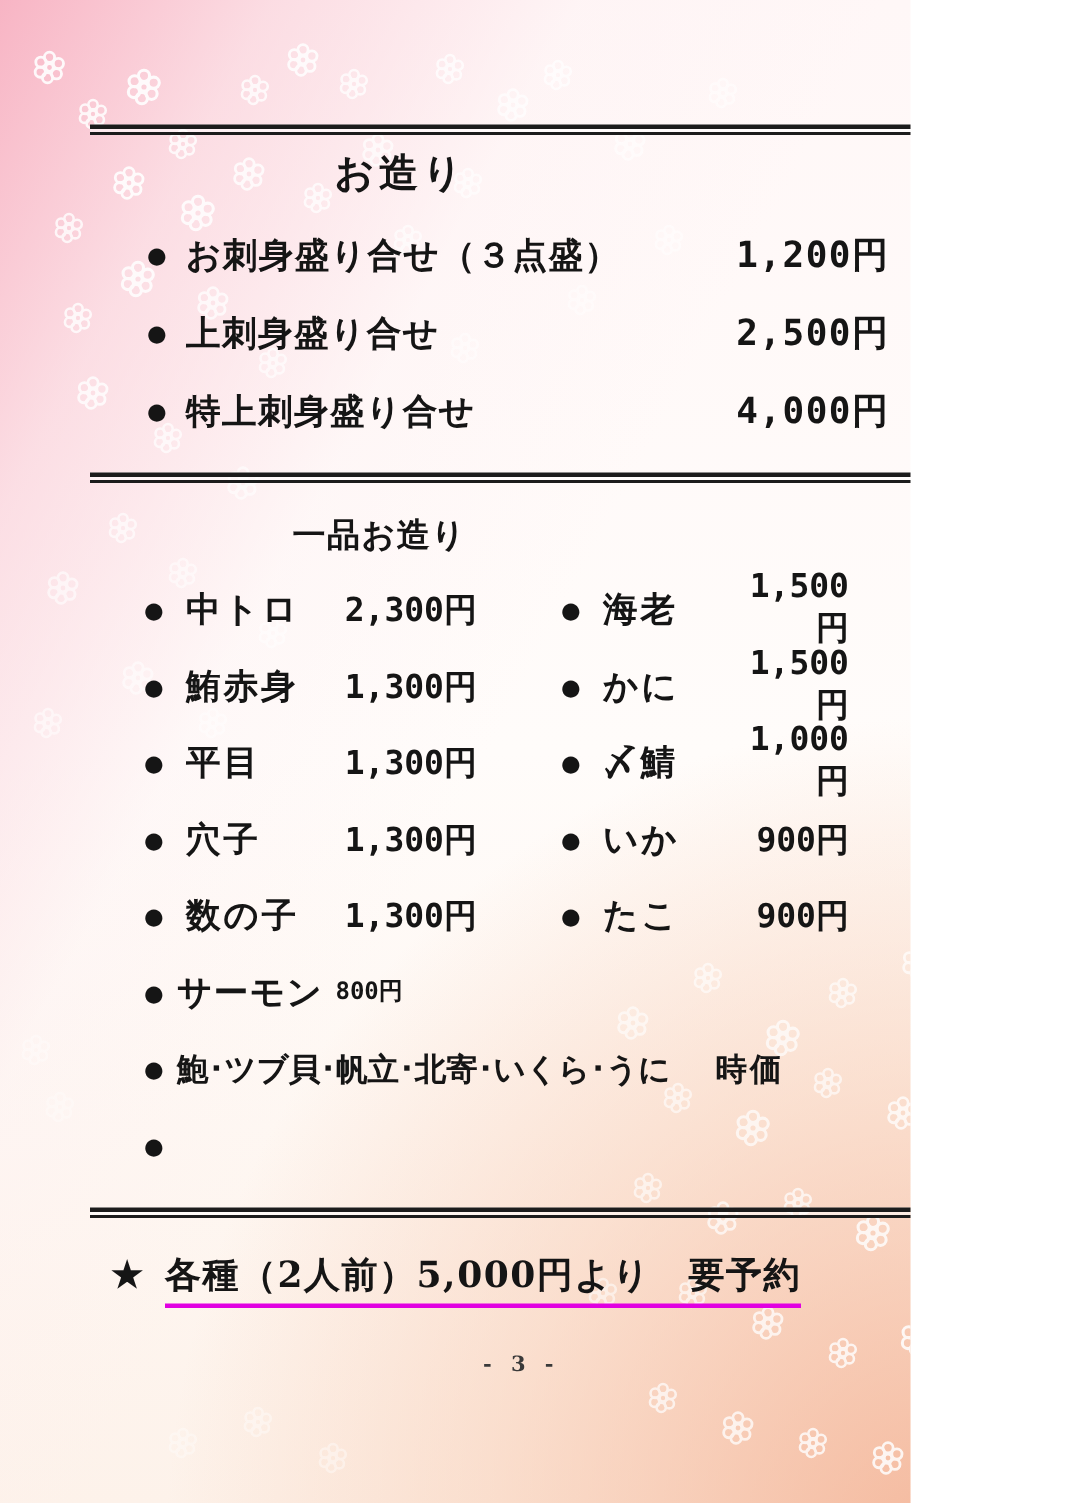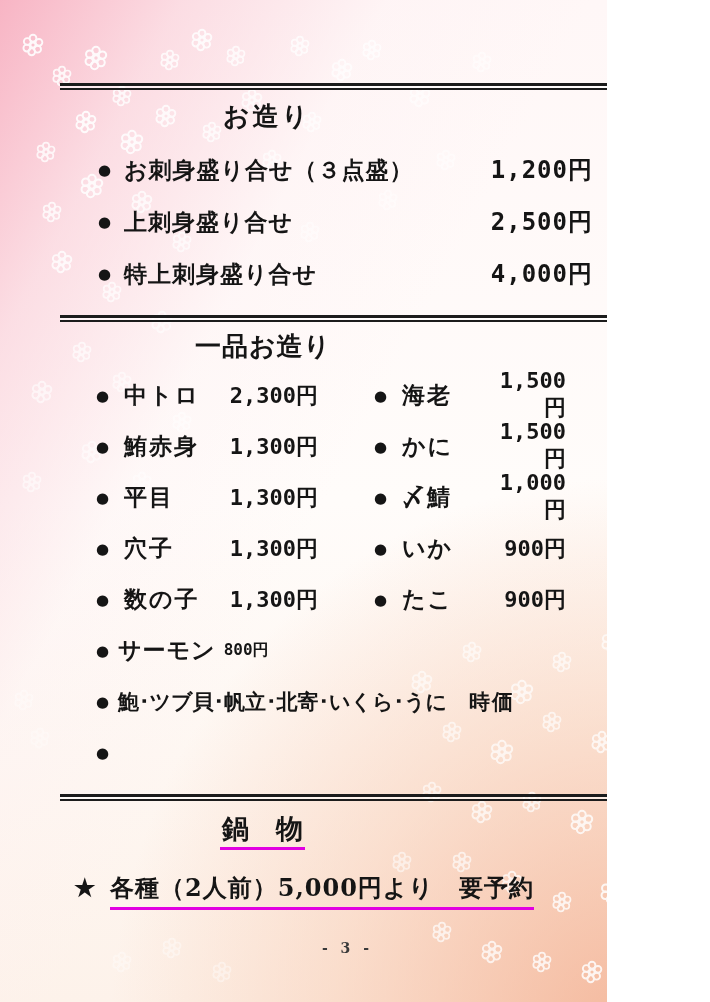--- a/index.html
+++ b/index.html
@@ -27,34 +27,34 @@
   #rule-1{margin-top:83px;}
   #rule-2{margin-top:15px;}
   #rule-3{margin-top:16px;}
   .sec1-title{font-size:26px;line-height:32px;margin:10px 0 0 163px;letter-spacing:3px;}
   .sec1-items{margin-top:12px;}
   .item1{display:flex;align-items:center;height:52px;font-size:23px;letter-spacing:1px;}
   .bullet{font-size:15px;width:26px;flex:none;}
   .item1 .bullet{margin-left:38px;}
   .num{font-family:"DejaVu Sans Mono","Liberation Mono",monospace;}
   .item1 .price{margin-left:auto;margin-right:64px;font-size:24px;}
-  .sec2-title{font-size:26px;line-height:28px;margin:10px 0 0 135px;letter-spacing:1px;}
+  .sec2-title{font-size:22px;line-height:28px;margin:21px 0 0 135px;letter-spacing:1px;}
   .sec2-rows{margin-top:10px;}
   .row2{display:flex;align-items:center;height:51px;font-size:24px;}
   .row2 .bullet{margin-left:36px;width:22px;}
   .row2 .name-l{width:98px;margin-left:6px;letter-spacing:2px;font-size:23px;}
   .row2 .price-l{width:96px;text-align:right;font-size:22px;letter-spacing:0;}
   .row2 .bullet-r{margin-left:56px;width:22px;}
   .row2 .name-r{width:76px;margin-left:6px;letter-spacing:2px;font-size:23px;}
   .row2 .price-r{width:88px;text-align:right;font-size:22px;}
   .rowF{display:flex;align-items:center;height:51px;font-size:23px;}
   .rowF .bullet{margin-left:36px;width:22px;}
   .rowF .inline-price{margin-left:8px;font-size:16px;}
   .rowF .market-name{letter-spacing:0;font-size:21px;text-align:right;}
-  .rowF .market-price{margin-left:22px;font-size:21px;letter-spacing:2px;}
+  .rowF .market-price{margin-left:30px;font-size:21px;letter-spacing:2px;}
   .uline{border-bottom:3px solid #e100e1;}
   .funamori-wrap{display:flex;align-items:baseline;padding-bottom:4px;}
   .funamori-wrap .detail{margin-left:30px;letter-spacing:1px;font-size:22px;}
   .sec3-title{display:inline-block;font-size:27px;line-height:32px;margin:12px 0 0 160px;padding:0 2px 2px 2px;}
   .star-row{display:flex;align-items:baseline;margin-top:22px;font-size:24px;}
   .star{margin-left:14px;width:36px;flex:none;}
   .star-note{padding-bottom:3px;letter-spacing:1px;}
   .page-num{margin-top:30px;text-align:center;padding-right:22px;font-size:14px;letter-spacing:4px;color:#3a3a3a;font-weight:bold;}
 </style>
 </head>
@@ -242,23 +242,20 @@
       </div>
 
       <div class="rowF">
         <span class="bullet">●</span>
       </div>
 
     </div>
 
     <div class="rule" id="rule-3"></div>
 
-    <div>
-      <div class="sec3-title uline">鍋　物</div>
-    </div>
 
     <div class="star-row">
       <span class="star">★</span>
       <span class="star-note uline">各種（2人前）5,000円より　要予約</span>
     </div>
 
     <div class="page-num">- 3 -</div>
 
   </div>
 </div>

